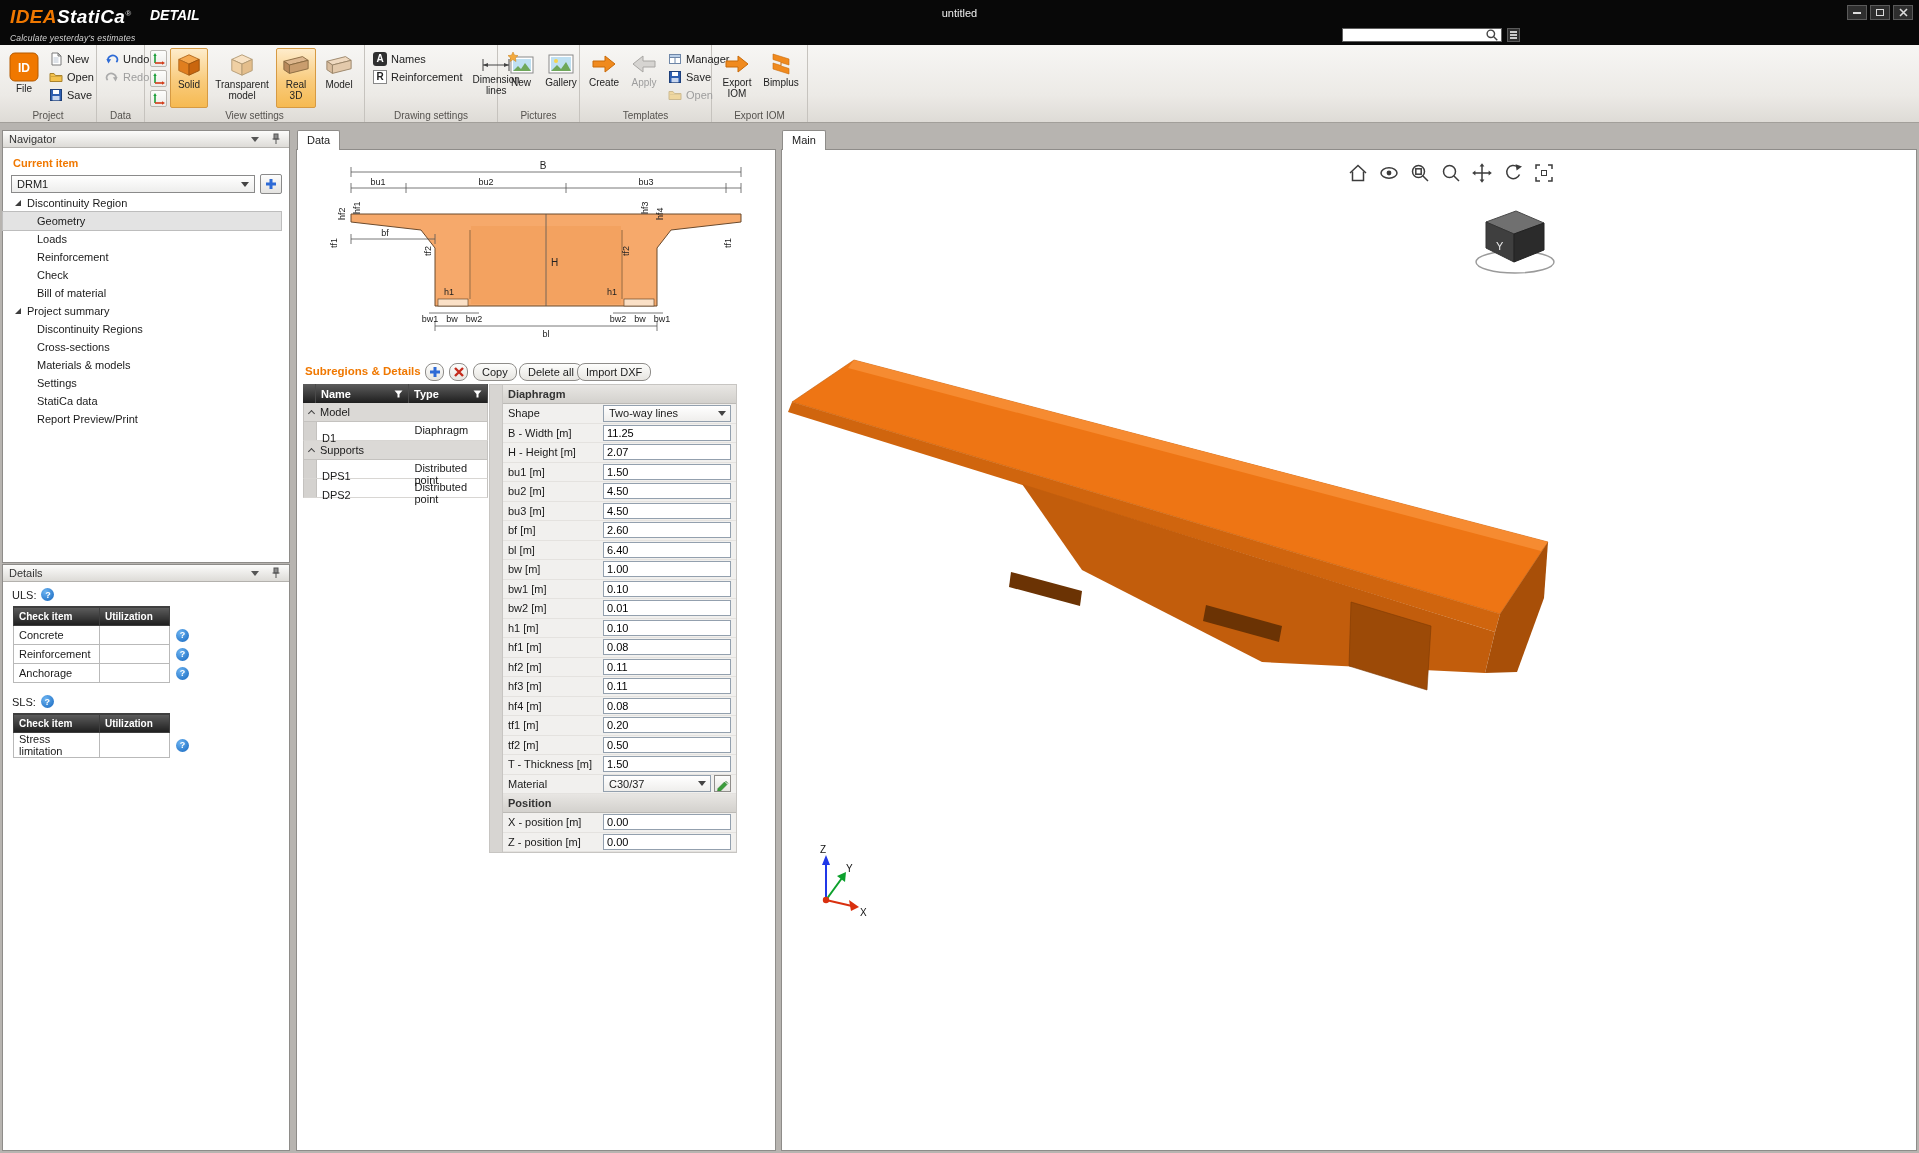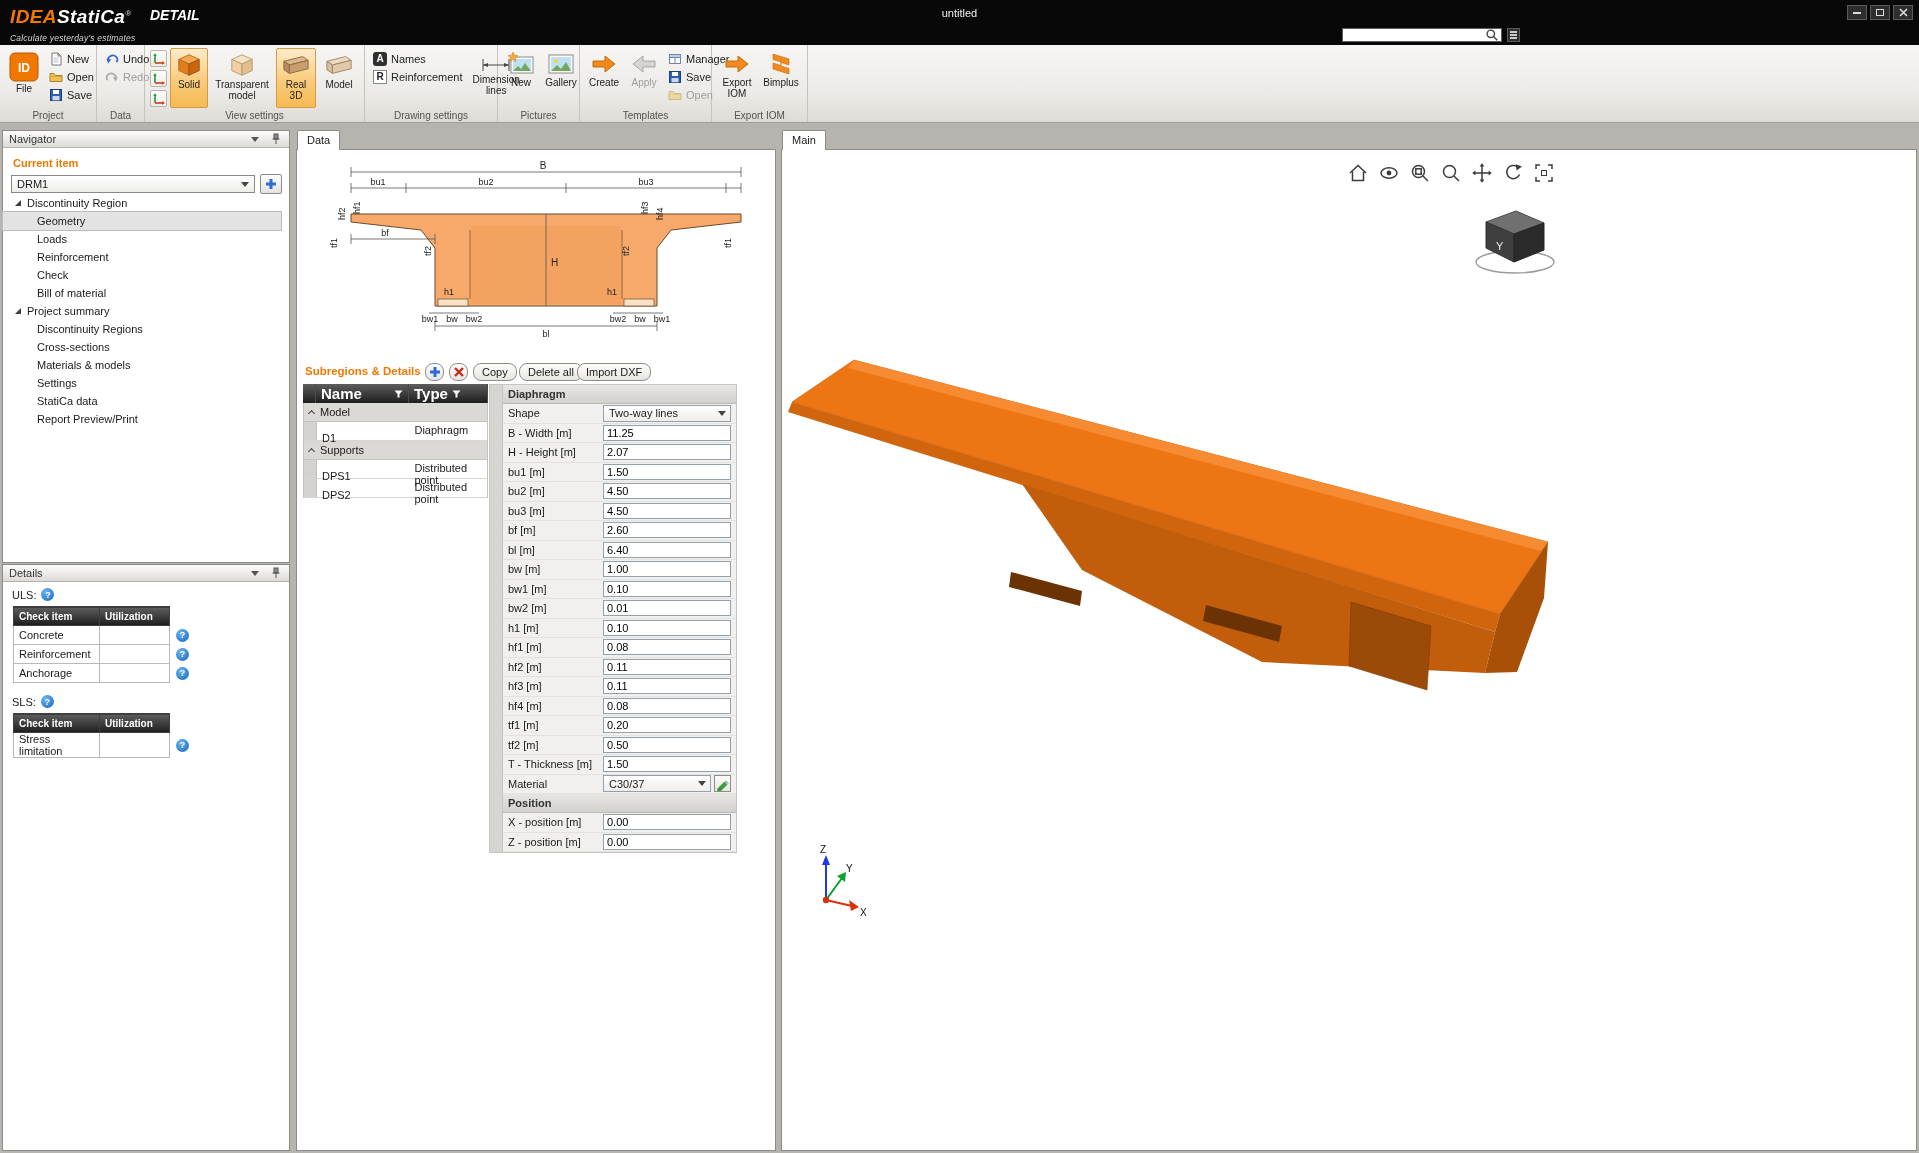--- a/index.html
+++ b/index.html
@@ -63,24 +63,24 @@
 .chk td.nb{border:none;background:transparent;padding-left:6px}
 .w1{width:86px}.w2{width:70px}
 
 .diagram{position:absolute;left:14px;top:6px;width:452px;height:204px}
 .subrow{position:absolute;left:0;top:212px;width:100%;height:20px}
 .subtitle{position:absolute;left:8px;top:3px;color:#F07800;font-weight:bold;font-size:11.5px}
 .btn{position:absolute;top:1px;height:18px;border:1px solid #8f8d8a;background:linear-gradient(#fdfdfc,#e7e5e1);border-radius:8px;display:flex;align-items:center;justify-content:center;font-size:11px;padding:0 8px;cursor:pointer}
 .iconbtn{width:19px;padding:0}
 .sgrid{position:absolute;left:6px;top:234px;width:185px}
 .sgh{display:flex}
-.sgh>div{background:linear-gradient(#5d5d5d,#1e1e1e);color:#fff;font-weight:bold;height:19px;display:flex;align-items:center;padding:0 5px;border-right:1px solid #4a4a4a;font-size:15px;gap:4px}
+.sgh>div{background:linear-gradient(#5d5d5d,#1e1e1e);color:#fff;font-weight:bold;height:19px;display:flex;align-items:center;padding:0 5px;border-right:1px solid #4a4a4a;font-size:11px;gap:4px}
 .sg-c{width:13px;padding:0}
 .sg-n{width:93px;justify-content:space-between}
-.sg-t{width:79px;justify-content:flex-start}
+.sg-t{width:79px;justify-content:space-between}
 .sgroup{background:#dbd9d6;height:19px;display:flex;align-items:center;border:1px solid #c4c2bf;border-top:none;padding-left:5px;gap:6px;cursor:pointer}
 .chev{width:5px;height:5px;border-left:1.5px solid #444;border-top:1.5px solid #444;transform:rotate(45deg);margin-top:2px}
 .srow{display:flex;height:19px;border-bottom:1px solid #d8d6d3;border-left:1px solid #c4c2bf;border-right:1px solid #c4c2bf;background:#fff;cursor:pointer}
 .sc{width:13px;background:#d4d2cf;border-right:1px solid #c4c2bf;flex:none}
 .sn{width:93px;padding:10px 5px}
 .st{width:78px;padding:2px 5px}
 
 .pgrid{position:absolute;left:192px;top:234px;width:248px;background:#f1f0ee;border:1px solid #c7c5c2}
 .pgrid::before{content:"";position:absolute;left:0;top:0;bottom:0;width:12px;background:#d7d5d2;border-right:1px solid #c7c5c2}
 .pghead{height:19px;background:linear-gradient(#e8e6e3,#d3d1cd);border-bottom:1px solid #bcbab6;display:flex;align-items:center;padding-left:18px;font-weight:bold;color:#333}

